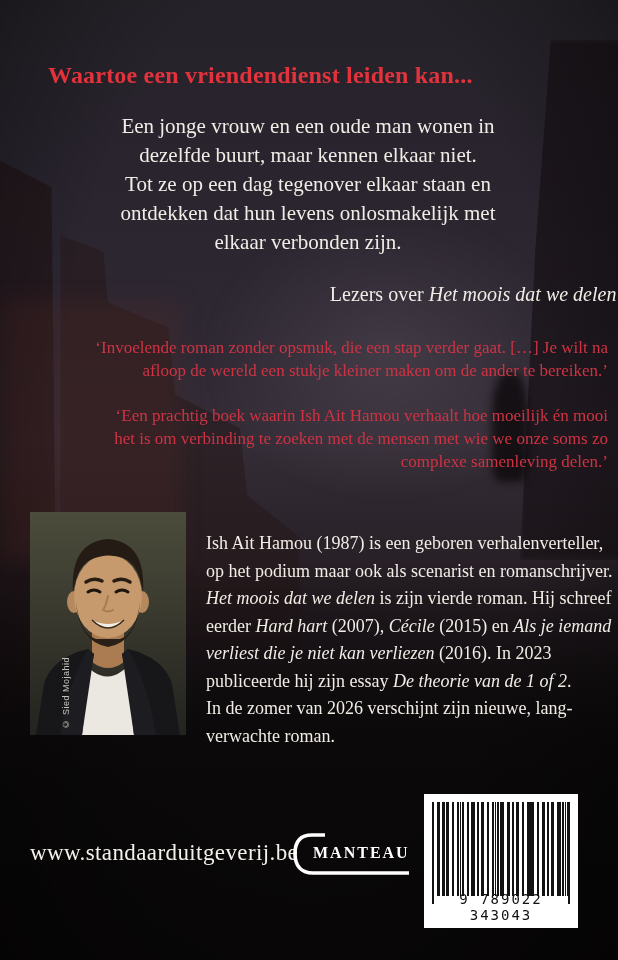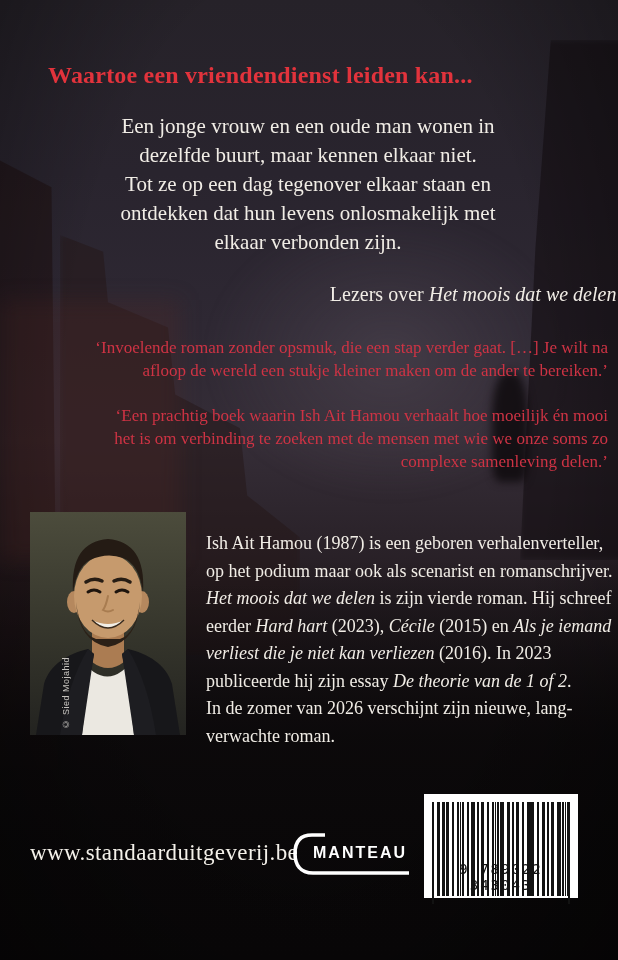--- a/index.html
+++ b/index.html
@@ -48,22 +48,22 @@
     font-family:"Liberation Sans",sans-serif;letter-spacing:.5px;
     writing-mode:vertical-rl;transform:rotate(180deg);opacity:.9;}
   .bio{position:absolute;left:202px;top:526px;width:412px;margin:4px;
     color:var(--text-white);font-size:18px;line-height:27.5px;white-space:pre-line;}
   .bio .it{font-style:italic;}
   
   .website{position:absolute;left:30px;top:840px;color:#f4f1ea;font-size:23px;letter-spacing:.4px;}
   .imprint{position:absolute;left:291px;top:830px;width:126px;height:48px;}
   .imprint svg{position:absolute;left:0;top:0;}
   .imprint-text{position:absolute;left:22px;top:14px;color:#fff;
-    font-family:Liberation Sans, sans-serif;font-size:16px;font-weight:bold;letter-spacing:2px;}
-  .barcode{position:absolute;left:424px;top:794px;width:154px;height:104px;background:#fff;}
+    font-family:Liberation Serif, serif;font-size:16px;font-weight:bold;letter-spacing:2px;}
+  .barcode{position:absolute;left:424px;top:794px;width:154px;height:134px;background:#fff;}
   .barcode .bars{position:absolute;left:8px;right:8px;top:8px;height:94px;
     background-image:
       repeating-linear-gradient(90deg,#121212 0 2px,transparent 2px 5px),
       repeating-linear-gradient(90deg,#121212 0 1px,transparent 1px 7px),
       repeating-linear-gradient(90deg,transparent 0 10px,#121212 10px 13px,transparent 13px 29px);}
   .barcode .guard-l,.barcode .guard-r{position:absolute;top:8px;width:2px;height:102px;background:#121212;}
   .barcode .guard-l{left:8px;} .barcode .guard-r{right:8px;}
   .barcode .digits{position:absolute;left:0;right:0;bottom:5px;text-align:center;color:#111;
     font-family:"DejaVu Sans Mono",monospace;font-size:14px;letter-spacing:2px;}
 </style>
@@ -136,21 +136,21 @@
 
       <path d="M62 108 Q78 124 94 108 Q78 116 62 108 Z" fill="#f2eee6"></path>
       <path d="M62 108 Q78 124 94 108" stroke="#3a2a1c" stroke-width="1.5" fill="none"></path>
     </svg>
     <span class="photo-credit">© Sied Mojahid</span>
   </div>
 
   <p class="bio"><span>Ish Ait Hamou (1987) is een geboren verhalenverteller,
 op het podium maar ook als scenarist en romanschrijver.
 </span><span class="it">Het moois dat we delen</span><span> is zijn vierde roman. Hij schreef
-eerder </span><span class="it">Hard hart</span><span> (2023), </span><span class="it">Cécile</span><span> (2015) en </span><span class="it">Als je iemand
+eerder </span><span class="it">Hard hart</span><span> (2007), </span><span class="it">Cécile</span><span> (2015) en </span><span class="it">Als je iemand
 verliest die je niet kan verliezen</span><span> (2016). In 2023
 publiceerde hij zijn essay </span><span class="it">De theorie van de 1 of 2</span><span>.
 In de zomer van 2026 verschijnt zijn nieuwe, lang-
 verwachte roman.</span></p>
 
   <div class="website">www.standaarduitgeverij.be</div>
 
   <div class="imprint">
     <svg width="126" height="48" viewBox="0 0 126 48">
       <path d="M34 5 H 21 C 8 5 4 13 4 23.5 C 4 34.5 9 43 22 43 H 118" stroke="#ffffff" stroke-width="3.6" fill="none" stroke-linecap="butt"></path>

